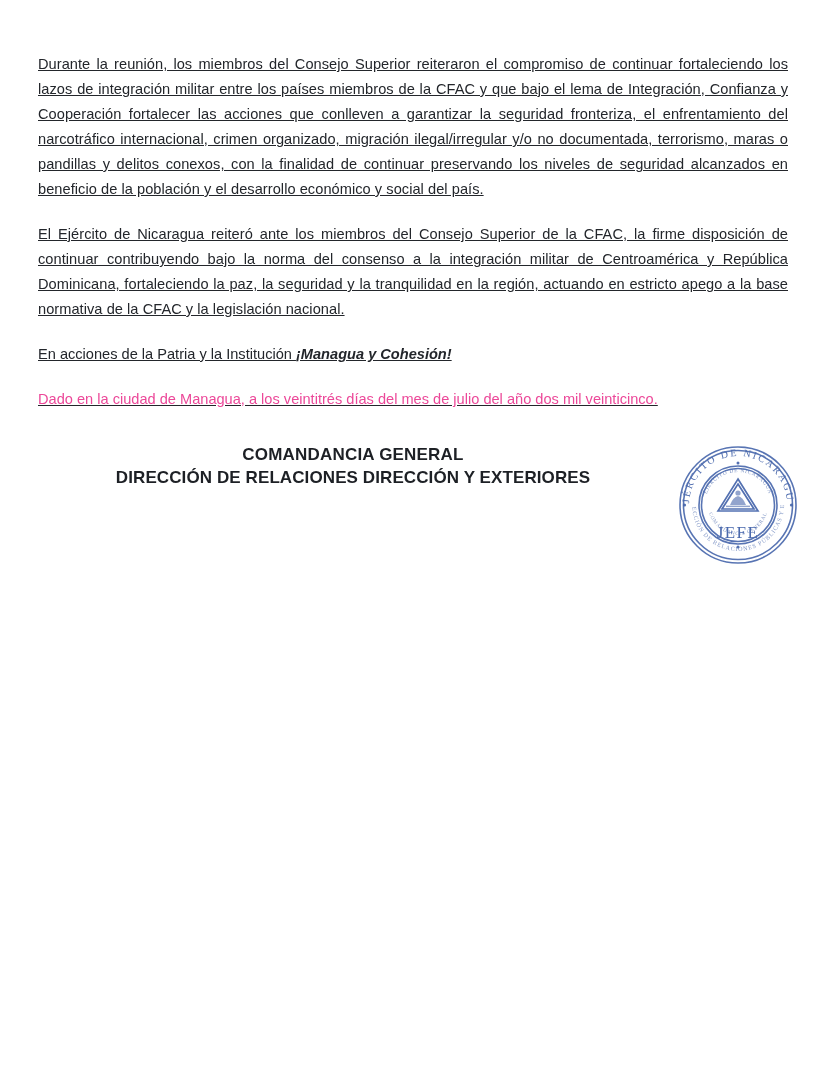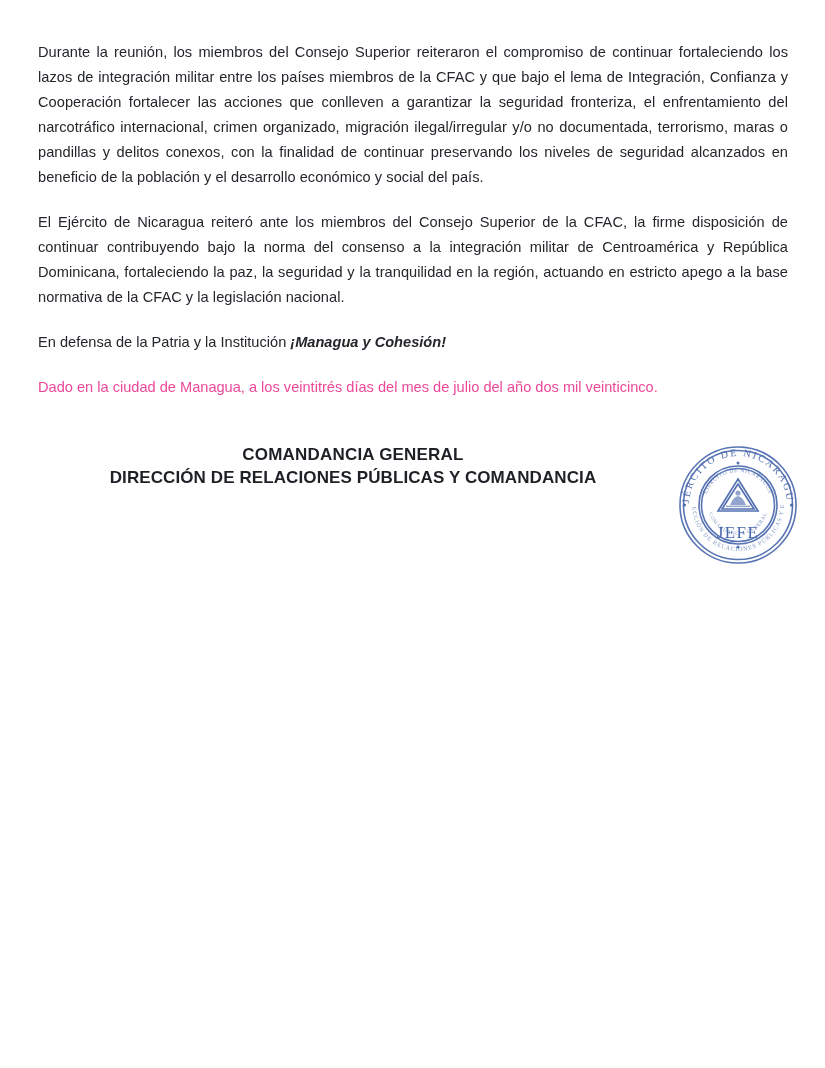--- a/index.html
+++ b/index.html
@@ -20,22 +20,23 @@
 
   .page {
     position: absolute;
     inset: 0;
     background: #ffffff;
   }
 
   .doc-body {
     position: absolute;
     left: 38px;
-    top: 40px;
+    top: 52px;
     width: 750px;
+    text-decoration: underline;
   }
 
   p.para {
     margin: 0 0 20px 0;
     font-size: 14.6px;
     line-height: 25px;
     text-align: justify;
     text-justify: inter-word;
     color: #23262b;
     letter-spacing: 0.05px;
@@ -98,29 +99,29 @@
 
 <div class="page">
 
   <div class="doc-body">
 
     <p class="para">Durante la reunión, los miembros del Consejo Superior reiteraron el compromiso de continuar fortaleciendo los lazos de integración militar entre los países miembros de la CFAC y que bajo el lema de Integración, Confianza y Cooperación fortalecer las acciones que conlleven a garantizar la seguridad fronteriza, el enfrentamiento del narcotráfico internacional, crimen organizado, migración ilegal/irregular y/o no documentada, terrorismo, maras o pandillas y delitos conexos, con la finalidad de continuar preservando los niveles de seguridad alcanzados en beneficio de la población y el desarrollo económico y social del país.</p>
 
     <p class="para">El Ejército de Nicaragua reiteró ante los miembros del Consejo Superior de la CFAC, la firme disposición de continuar contribuyendo bajo la norma del consenso a la integración militar de Centroamérica y República Dominicana, fortaleciendo la paz, la seguridad y la tranquilidad en la región, actuando en estricto apego a la base normativa de la CFAC y la legislación nacional.</p>
 
 
-    <p class="line"><span>En defensa de la Patria y la Institución </span><span class="motto">¡Managua y Cohesión!</span></p>
+    <p class="line"><span>En acciones de la Patria y la Institución </span><span class="motto">¡Managua y Cohesión!</span></p>
 
     <p class="closing-line">Dado en la ciudad de Managua, a los veintitrés días del mes de julio del año dos mil veinticinco.</p>
 
   </div>
 
   <div class="signature-block">
     <div class="sig-line l1">COMANDANCIA GENERAL</div>
-    <div class="sig-line l2">DIRECCIÓN DE RELACIONES PÚBLICAS Y COMANDANCIA</div>
+    <div class="sig-line l2">DIRECCIÓN DE RELACIONES DIRECCIÓN Y EXTERIORES</div>
   </div>
 
   <div class="seal">
     <svg viewBox="0 0 124 124" xmlns="http://www.w3.org/2000/svg" aria-hidden="true">
       <defs>
         <path id="arcTopOuter" d="M 13 62 A 49 49 0 0 1 111 62"></path>
         <path id="arcBottomOuter" d="M 16 62 A 46 46 0 0 0 108 62"></path>
         <path id="arcTopInner" d="M 29 62 A 33 33 0 0 1 95 62"></path>
         <path id="arcBottomInner" d="M 32 62 A 30 30 0 0 0 92 62"></path>
       </defs>

